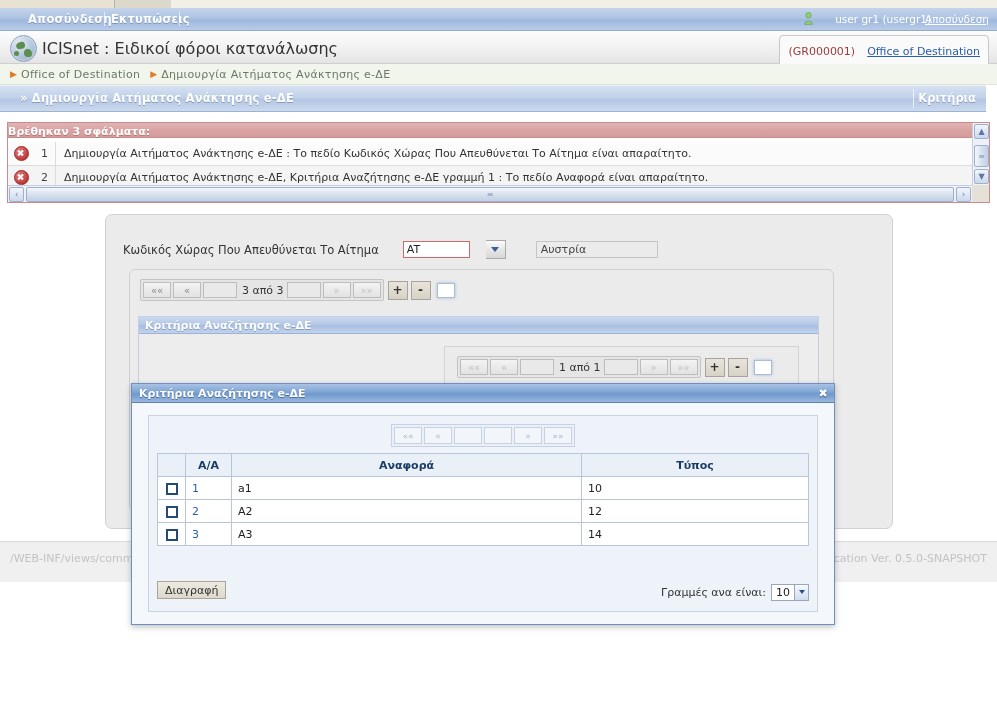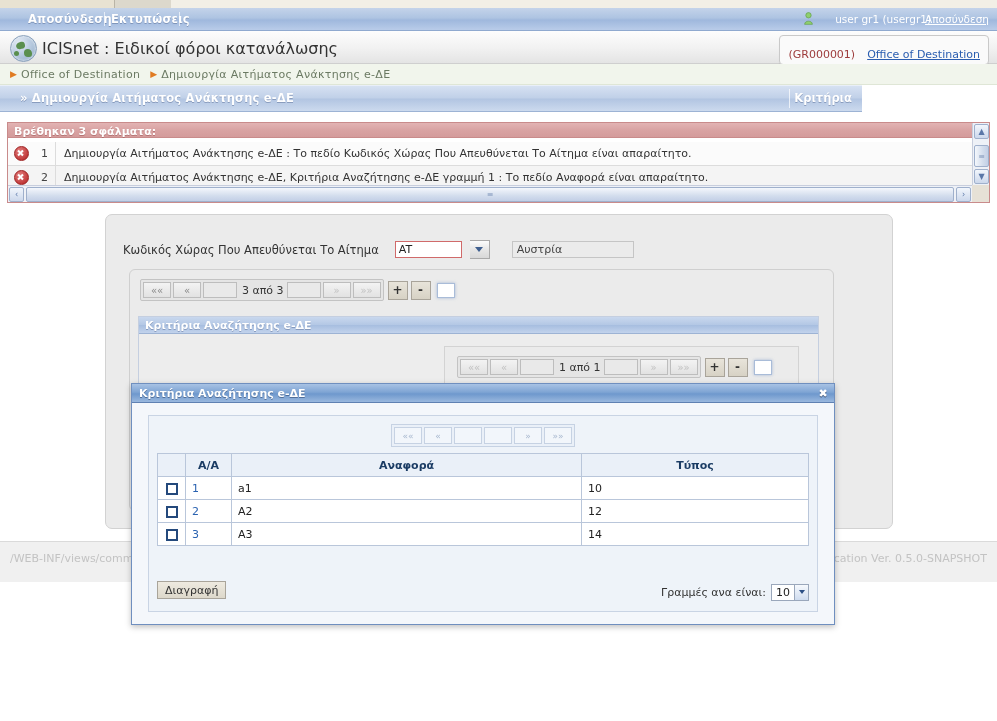--- a/index.html
+++ b/index.html
@@ -96,43 +96,43 @@
     background:#5a8f4e; border-radius:50%;
   }
   .apptitle {
     position:absolute; left:42px; top:8px;
     font-size:16px; color:#333;
   }
   .office-box {
     position:absolute; right:8px; top:4px; height:22px;
     border:1px solid #c9c9c9; border-radius:4px;
     background:#fafafa;
-    padding:3px 8px;
-    display:flex; align-items:flex-end; gap:12px;
+    padding:9px 8px;
+    display:flex; align-items:flex-start; gap:12px;
     box-shadow: 0 1px 1px rgba(0,0,0,.05);
   }
   .office-code { color:#9d3b3b; font-size:11px; }
   .office-link { color:#2a5db0; font-size:11px; text-decoration:underline; cursor:pointer; }
 
   
   .crumbbar {
     position:absolute; left:0; top:64px; width:997px; height:20px;
     background:#f1f5ec;
     border-bottom:1px solid #dfe6d6;
     display:flex; align-items:center;
     padding-left:10px;
     gap:4px;
   }
   .crumb-arrow { color:#e07b22; font-size:9px; }
   .crumb-txt { color:#6b7a63; font-size:11px; letter-spacing:.3px; }
   .crumb-txt.link { cursor:pointer; }
 
   
   .pagehdr {
-    position:absolute; left:0; top:85px; width:862px; height:25px;
+    position:absolute; left:0; top:85px; width:986px; height:25px;
     background: linear-gradient(to bottom, #d6e1f2 0%, #c0d0e8 48%, #b2c5e2 52%, #ccdaee 100%);
     border-top:1px solid #e9eff8;
     border-bottom:1px solid #9db3d4;
   }
   .pagehdr .ttl {
     position:absolute; left:20px; top:5px;
     color:#ffffff; font-weight:bold; font-size:11.5px;
     text-shadow: 0 1px 0 rgba(90,110,150,.5);
     letter-spacing:.2px;
   }
@@ -152,21 +152,21 @@
     position:absolute; left:7px; top:122px; width:983px; height:81px;
     border:1px solid #c98b8b;
     background:#ffffff;
     box-sizing:border-box;
   }
   .errpanel .ehdr {
     position:absolute; left:0; top:0; right:17px; height:15px;
     background: linear-gradient(to bottom,#e2b3b3 0%, #d9a3a3 50%, #d49b9b 100%);
     border-bottom:1px solid #c98b8b;
     color:#ffffff; font-weight:bold; font-size:11px;
-    padding-left:6px; line-height:18px;
+    line-height:18px;
     text-shadow:0 1px 0 rgba(150,80,80,.5);
     box-sizing:border-box;
   }
   .errpanel .erows {
     position:absolute; left:0; top:19px; right:17px; bottom:17px;
     overflow:hidden;
   }
   .erow {
     position:relative; height:23px; border-bottom:1px solid #dcdcdc;
     display:flex; align-items:center;
@@ -236,21 +236,21 @@
 
   
   .formpanel {
     position:absolute; left:105px; top:214px; width:788px; height:315px;
     background:#ebebeb;
     border:1px solid #d2d2d2; border-radius:7px;
     box-sizing:border-box;
   }
   .fieldrow {
     position:absolute; left:17px; top:25px;
-    display:flex; align-items:center; gap:8px;
+    display:flex; align-items:center; gap:16px;
   }
   .flabel { font-size:11.5px; color:#333; margin-right:8px; }
   .fsel {
     width:67px; height:17px; background:#ffffff;
     border:1px solid #d06a6a; box-sizing:border-box;
     font-size:11px; padding-left:3px; line-height:15px;
     color:#222;
   }
   .fsel-arrow {
     width:20px; height:19px;

